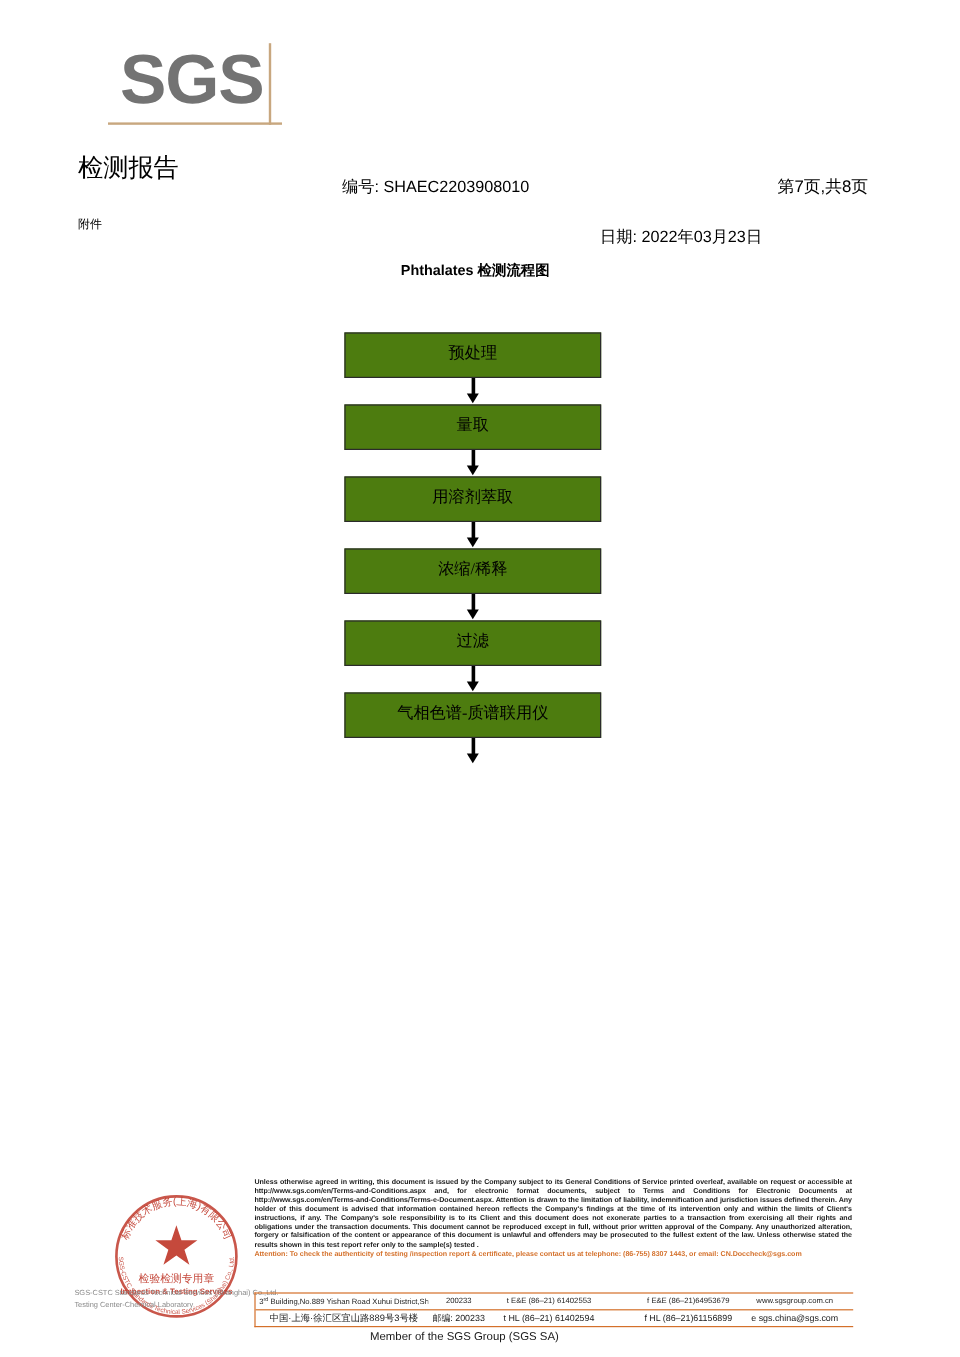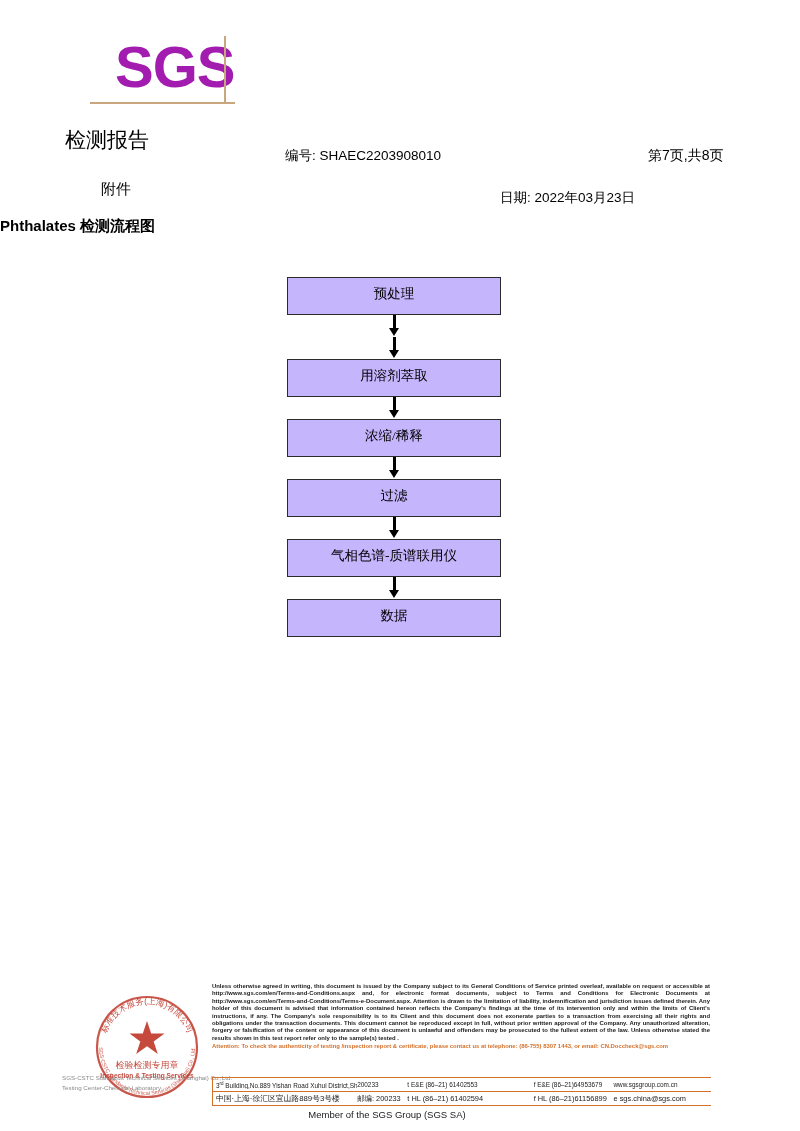--- a/index.html
+++ b/index.html
@@ -22,26 +22,25 @@
     left: 100px;
     top: 36px;
     width: 140px;
     height: 72px;
   }
   .logo-text {
     font-family: "Liberation Sans", sans-serif;
     font-weight: bold;
     font-size: 58px;
     letter-spacing: -1px;
-    color: #a21caf;
+    color: #737373;
     line-height: 62px;
     position: absolute;
     left: 0;
     top: 0;
-    margin-left: 15px;
   }
   .logo-vline {
     position: absolute;
     left: 124px;
     top: 0px;
     width: 1.5px;
     height: 68px;
     background: #c8a77f;
   }
   .logo-hline {
@@ -60,22 +59,21 @@
     white-space: nowrap;
   }
   .hdr-title {
     left: 65px;
     top: 126px;
     font-size: 21px;
   }
   .hdr-attach {
     left: 65px;
     top: 180px;
-    font-size: 15px;
-    margin-left: 36px;
+    font-size: 10px;
   }
   .hdr-no {
     left: 285px;
     top: 147px;
     font-size: 13.5px;
   }
   .hdr-date {
     left: 500px;
     top: 147px;
     font-size: 13.5px;
@@ -86,36 +84,37 @@
     top: 147px;
     font-size: 14px;
   }
 
   
   .flow-title {
     position: absolute;
     left: 0;
     top: 217px;
     width: 792px;
-    font-size: 15px;
+    text-align: center;
+    font-size: 12px;
     font-weight: bold;
   }
   .flow {
     position: absolute;
     left: 287px;
     top: 277px;
     width: 216px;
   }
   .node {
     position: relative;
     width: 214px;
     height: 38px;
     border: 1.2px solid #2b2b2b;
     box-sizing: border-box;
-    background: #c4b5fd;
+    background: #4d7c0f;
   }
   .node-label {
     position: absolute;
     left: 0;
     top: 7px;
     width: 100%;
     text-align: center;
     font-size: 13.5px;
     font-family: "Liberation Serif", serif;
     color: #000;
@@ -200,20 +199,21 @@
     border-bottom: 1px solid #d4702a;
     border-left: 1px solid #d4702a;
   }
   .addr-row {
     display: flex;
     align-items: center;
     height: 13px;
     font-size: 6.4px;
     color: #1a1a1a;
     white-space: nowrap;
+    text-align: center;
   }
   .addr-row + .addr-row { border-top: 1px solid #d4702a; }
   .c-addr { width: 152px; padding-left: 3px; overflow: hidden; }
   .c-zip  { width: 54px; }
   .c-p1   { width: 108px; }
   .c-p2   { width: 86px; margin-left: 26px; }
   .c-web  { width: 105px; }
   .addr-row.cn { font-size: 7.4px; }
   .addr-row.cn .c-addr { font-size: 7.8px; }
   sup { font-size: 70%; vertical-align: super; }
@@ -248,20 +248,23 @@
 <div class="flow">
 
   <div class="node">
     <div class="node-label">预处理</div>
   </div>
   <div class="connector">
     <div class="shaft"></div>
       <div class="head"></div>
   </div>
 
+  <div class="node">
+    <div class="node-label">量取</div>
+  </div>
   <div class="connector">
     <div class="shaft"></div>
       <div class="head"></div>
   </div>
 
   <div class="node">
     <div class="node-label">用溶剂萃取</div>
   </div>
   <div class="connector">
     <div class="shaft"></div>
@@ -285,23 +288,20 @@
   </div>
 
   <div class="node">
     <div class="node-label">气相色谱-质谱联用仪</div>
   </div>
   <div class="connector">
     <div class="shaft"></div>
       <div class="head"></div>
   </div>
 
-  <div class="node">
-    <div class="node-label">数据</div>
-  </div>
 
 </div>
 
 <div class="stamp">
   <svg width="118" height="118" viewBox="0 0 118 118">
     <defs>
       <path id="ringtop" d="M 16,59 A 43,43 0 0 1 102,59"></path>
       <path id="ringbot" d="M 11,59 A 48,48 0 0 0 107,59"></path>
     </defs>
     <circle cx="59" cy="59" r="50" fill="none" stroke="#c0392b" stroke-width="2.2" opacity="0.85"></circle>

